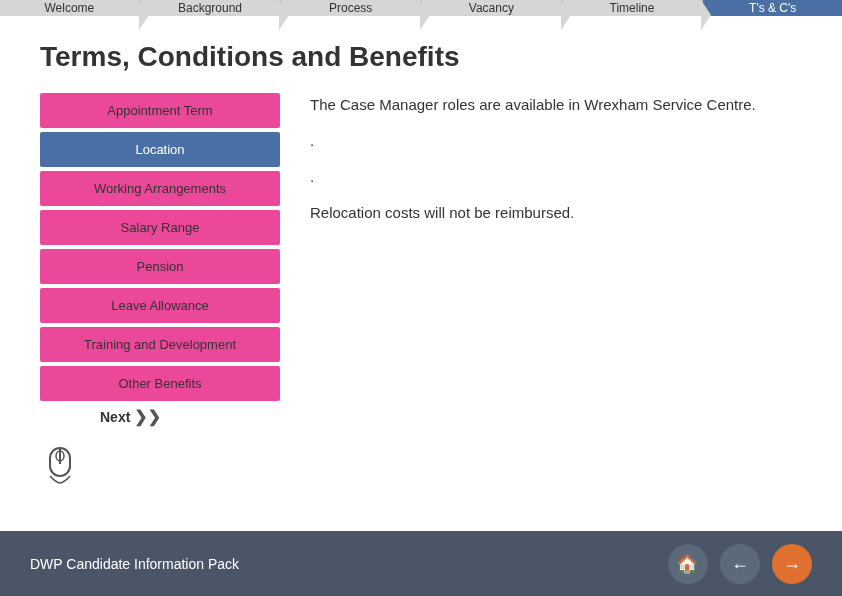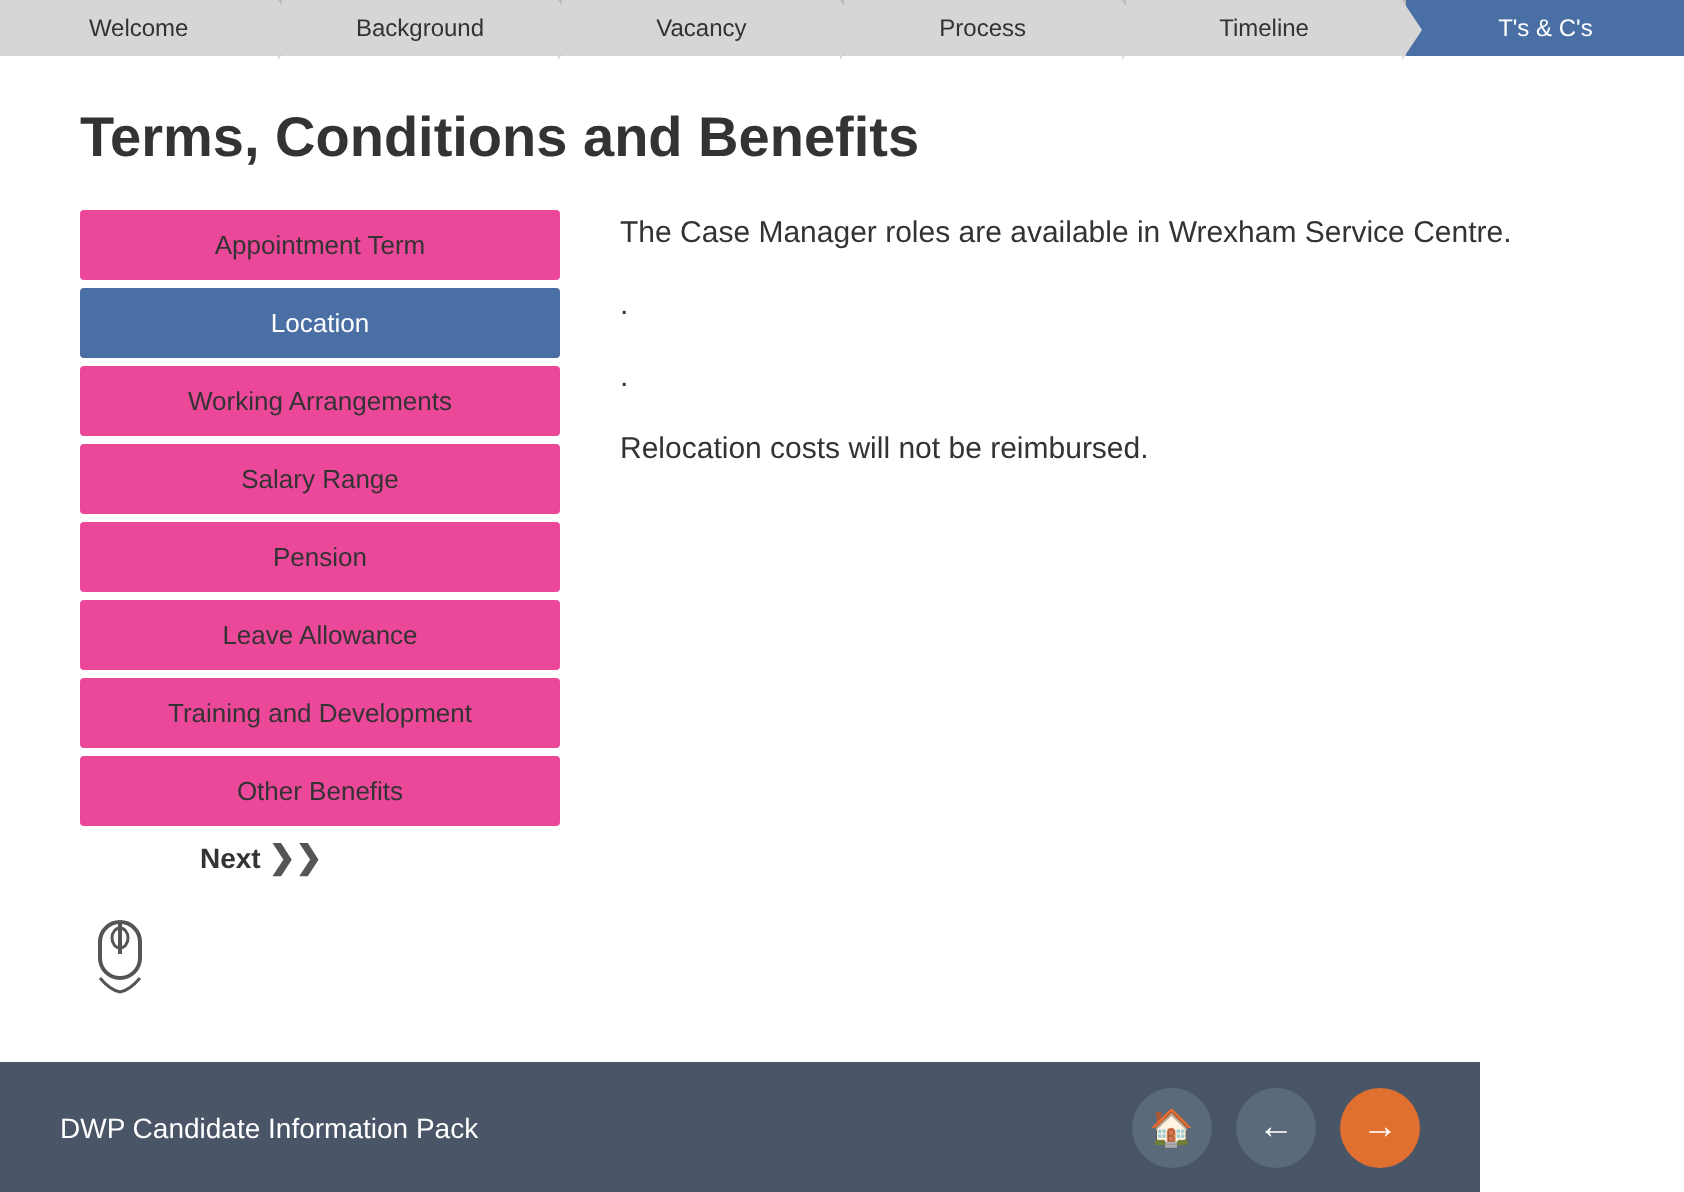--- a/index.html
+++ b/index.html
@@ -2,21 +2,21 @@
 <html><head>
   <meta charset="utf-8">
   <style>
     * { box-sizing: border-box; margin: 0; padding: 0; }
     body { font-family: Arial, sans-serif; background: #fff; width: 842px; min-height: 596px; overflow-x: hidden; }
 
     
     .top-nav {
       display: flex;
       background: #ccc;
-      height: 28px;
+      height: 16px;
     }
     .nav-item {
       flex: 1;
       display: flex;
       align-items: center;
       justify-content: center;
       background: #d6d6d6;
       font-size: 12px;
       color: #333;
       border-right: 2px solid #bbb;
@@ -142,21 +142,21 @@
     
     .footer {
       background: #4a5568;
       height: 65px;
       display: flex;
       align-items: center;
       justify-content: space-between;
       padding: 0 30px;
       position: fixed;
       bottom: 0;
-      width: 740px;
+      width: 842px;
     }
     .footer-title {
       color: #fff;
       font-size: 14px;
     }
     .footer-icons {
       display: flex;
       gap: 12px;
     }
     .footer-icon-btn {
@@ -173,22 +173,22 @@
     .footer-icon-btn.home { background: #5a6a7a; color: #fff; }
     .footer-icon-btn.back { background: #5a6a7a; color: #fff; }
     .footer-icon-btn.forward { background: #e07030; color: #fff; }
   </style>
 </head>
 <body>
 
 <nav class="top-nav">
   <div class="nav-item">Welcome</div>
   <div class="nav-item">Background</div>
+  <div class="nav-item">Process</div>
   <div class="nav-item">Vacancy</div>
-  <div class="nav-item">Process</div>
   <div class="nav-item">Timeline</div>
   <div class="nav-item active">T's &amp; C's</div>
 </nav>
 
 <div class="main-content">
   <h1 class="page-title">Terms, Conditions and Benefits</h1>
 
   <div class="content-layout">
 
     <div class="sidebar">

